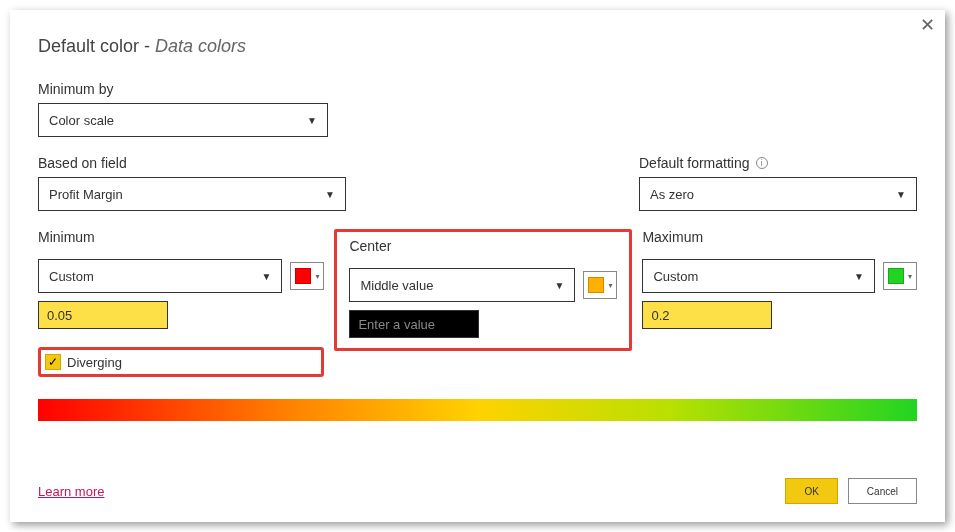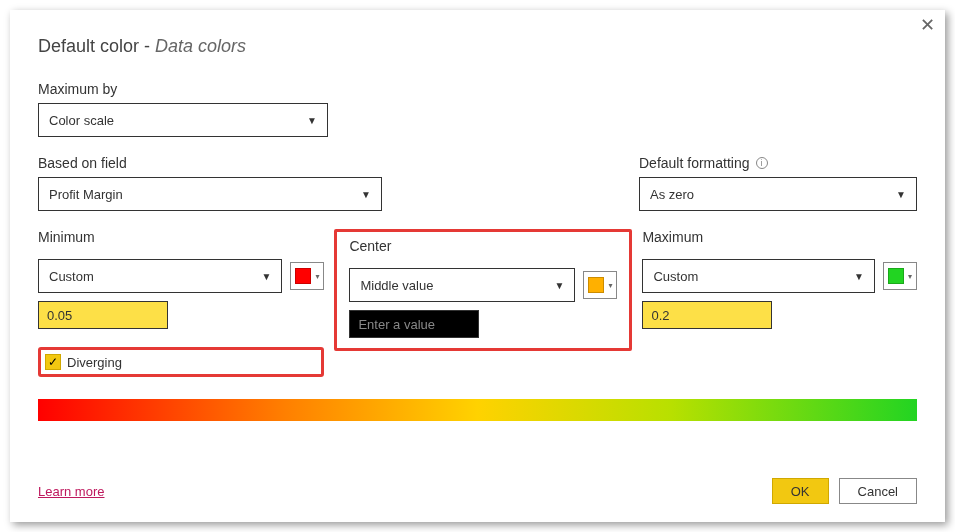--- a/index.html
+++ b/index.html
@@ -138,21 +138,21 @@
     color: #be185d;
     text-decoration: underline;
     font-size: 13px;
     cursor: pointer;
   }
   .btn {
     height: 26px;
     padding: 0 18px;
     border: 1px solid #888;
     background: #fff;
-    font-size: 13px;
+    font-size: 10px;
     cursor: pointer;
     display: inline-flex;
     align-items: center;
   }
   .btn.primary {
     background: #f2c811;
     border-color: #d0a800;
   }
   .footer-btns { display: flex; gap: 10px; }
 </style>
@@ -161,31 +161,31 @@
 
 <div class="dialog">
 
   <div class="close-x">✕</div>
 
   <div class="dlg-title">
     <span>Default color - </span><span class="sub">Data colors</span>
   </div>
 
   <div style="margin-bottom:18px">
-    <div class="section-label">Maximum by</div>
+    <div class="section-label">Minimum by</div>
     <div class="select" style="width:290px">
       <span>Color scale</span>
       <span class="caret">▼</span>
     </div>
   </div>
 
   <div style="display:flex; justify-content:space-between;">
     <div>
       <div class="section-label">Based on field</div>
-      <div class="select" style="width:344px">
+      <div class="select" style="width:308px">
         <span>Profit Margin</span>
         <span class="caret">▼</span>
       </div>
     </div>
     <div style="width:278px">
       <div class="section-label">
         <span>Default formatting</span>
         <span class="info-icon">i</span>
       </div>
       <div class="select" style="width:278px">

